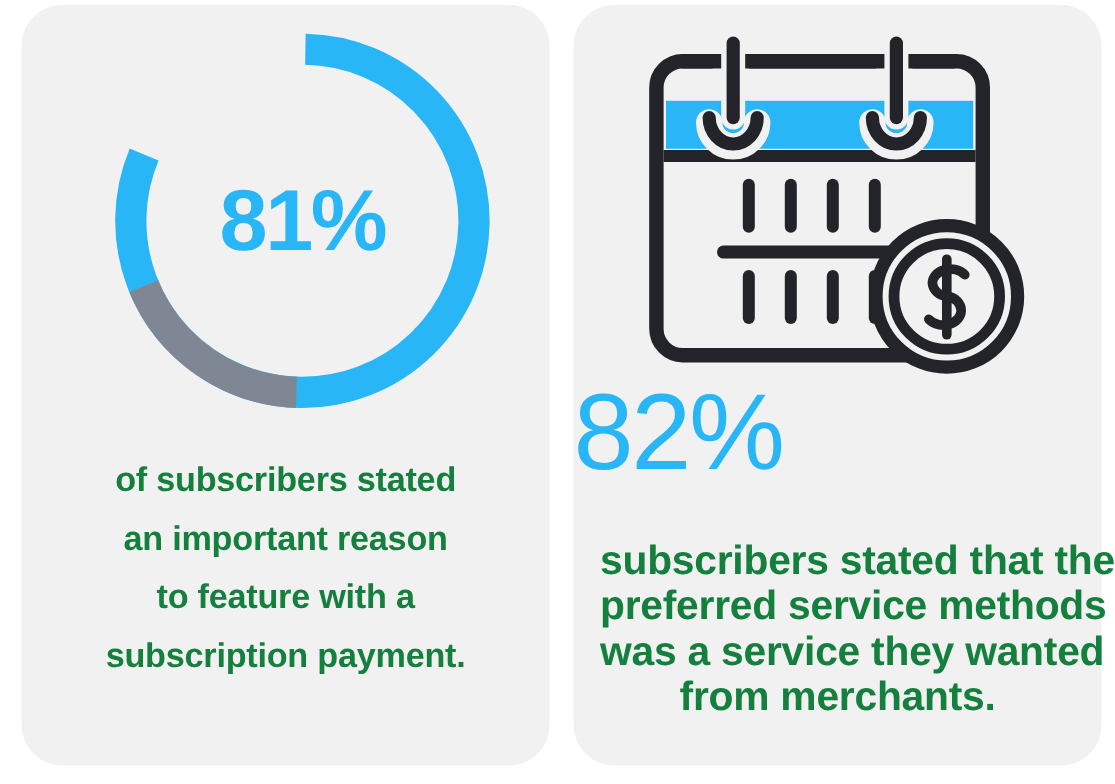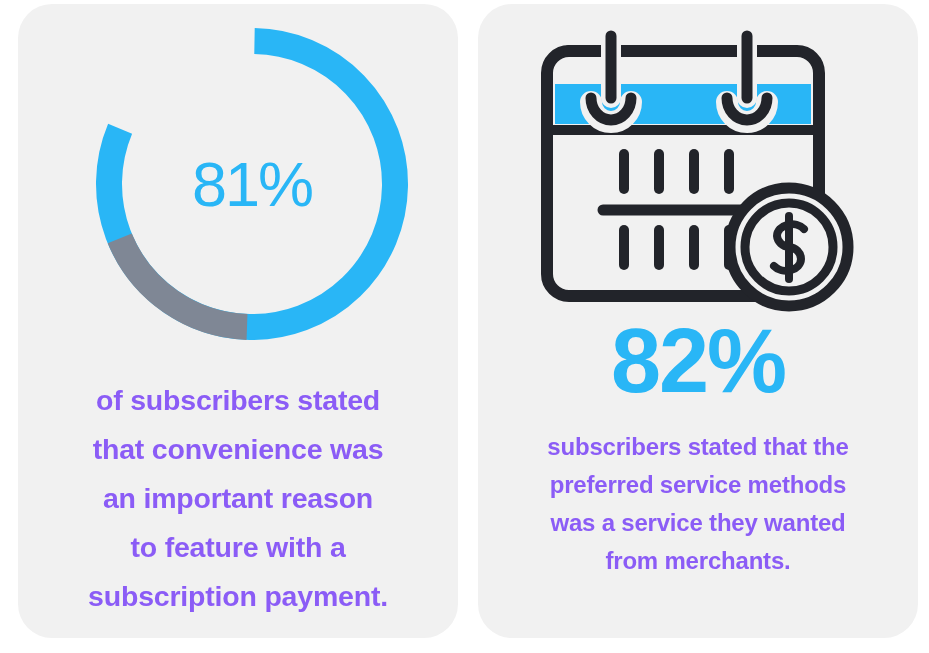--- a/index.html
+++ b/index.html
@@ -61,47 +61,47 @@
   .donut-value {
     position: absolute;
     left: 0;
     top: 0;
     width: 316px;
     height: 316px;
     display: flex;
     align-items: center;
     justify-content: center;
     font-family: "Liberation Sans", sans-serif;
-    font-size: 63px;
-    font-weight: normal;
+    font-size: 72px;
+    font-weight: bold;
     color: #29b6f6;
     letter-spacing: -2px;
     line-height: 1;
     user-select: none;
   }
 
   
   .card-text {
     position: absolute;
     left: 22px;
     width: 396px;
     text-align: center;
-    color: #8b5cf6;
+    color: #15803d;
     font-family: "Liberation Sans", sans-serif;
     font-weight: bold;
   }
   .card-left .card-text {
     top: 372px;
     font-size: 28.5px;
     line-height: 49px;
     letter-spacing: -0.2px;
   }
   .card-right .card-text {
-    top: 424px;
-    font-size: 24px;
+    top: 444px;
+    font-size: 34px;
     line-height: 38px;
     letter-spacing: -0.2px;
   }
   .card-text .line {
     display: block;
     white-space: nowrap;
   }
 
   
   .calendar-wrap {
@@ -117,24 +117,23 @@
     height: 300px;
     overflow: visible;
   }
 
   
   .big-percent {
     position: absolute;
     left: 0;
     top: 312px;
     width: 440px;
-    text-align: center;
     font-family: "Liberation Sans", sans-serif;
     font-size: 90px;
-    font-weight: bold;
+    font-weight: normal;
     color: #29b6f6;
     line-height: 1;
     letter-spacing: -2px;
     user-select: none;
   }
 </style>
 </head>
 <body>
 
 <div class="infographic">
@@ -146,21 +145,20 @@
 
         <circle cx="158" cy="158" r="143" fill="none" stroke="#29b6f6" stroke-width="26" stroke-dasharray="727.8 898.5" stroke-dashoffset="0" transform="rotate(-89 158 158)"></circle>
 
         <circle cx="158" cy="158" r="143" fill="none" stroke="#7f8795" stroke-width="26" stroke-dasharray="163.7 898.5" stroke-dashoffset="0" transform="rotate(-268 158 158)"></circle>
       </svg>
       <div class="donut-value">81%</div>
     </div>
 
     <div class="card-text">
       <span class="line">of subscribers stated</span>
-      <span class="line">that convenience was</span>
       <span class="line">an important reason</span>
       <span class="line">to feature with a</span>
       <span class="line">subscription payment.</span>
     </div>
 
   </div>
 
   <div class="card card-right">
 
     <div class="calendar-wrap">

